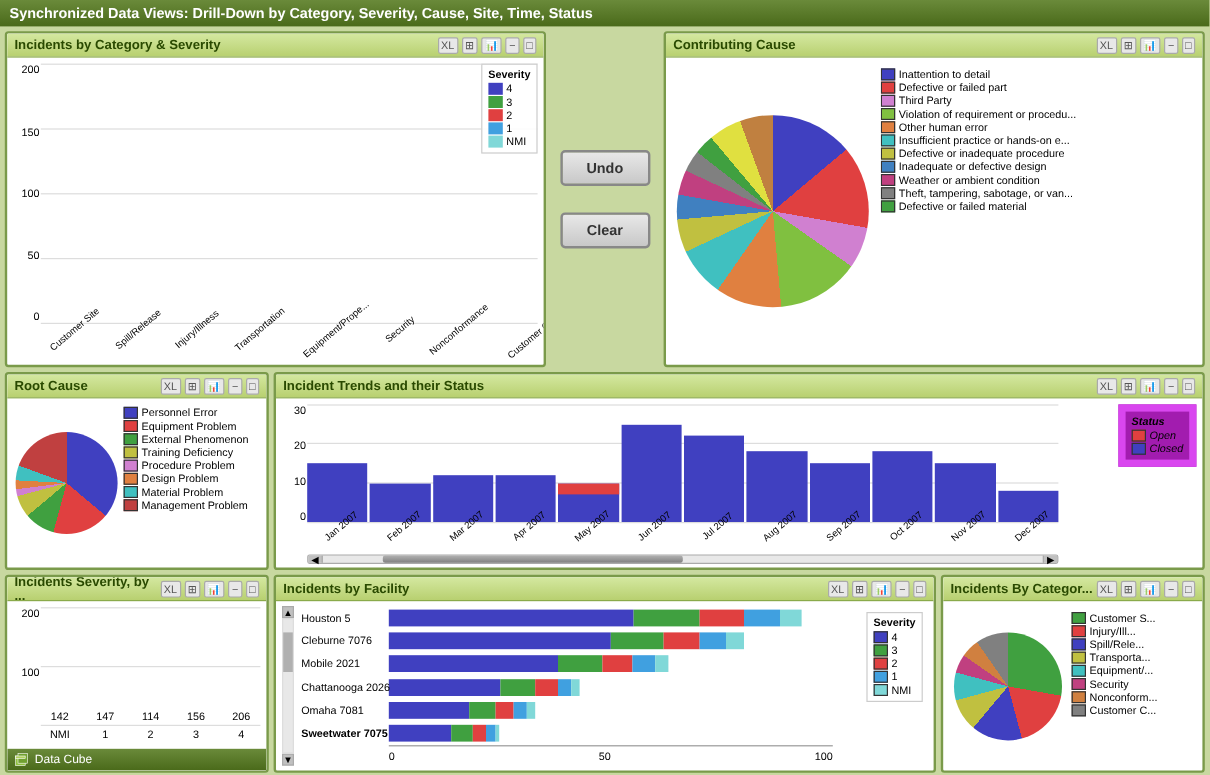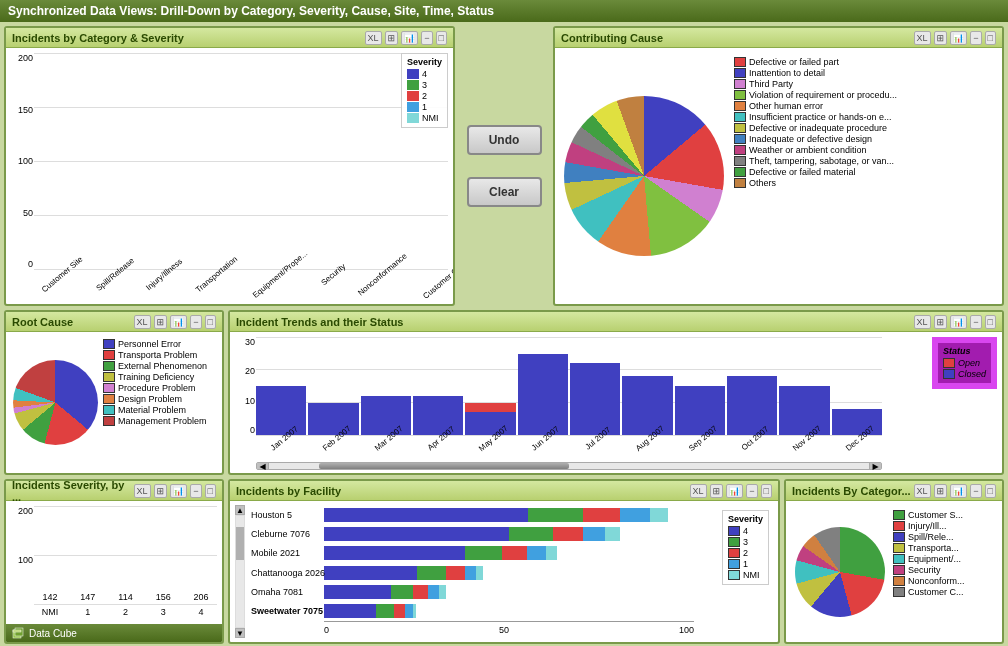--- a/index.html
+++ b/index.html
@@ -323,28 +323,28 @@
             #c04080 280deg 295deg,
             #808080 295deg 308deg,
             #40a040 308deg 320deg,
             #e0e040 320deg 340deg,
             #c08040 340deg 360deg
           );"></div>
         </div>
 
         <div style="flex:1;font-size:9px;overflow:hidden;padding-top:5px;">
           <div class="legend-item">
+              <div class="legend-color" style="background:#4040c0;border:1px solid #333;"></div>
+              <span>Inattention to detail</span>
+            </div>
+          <div class="legend-item">
               <div class="legend-color" style="background:#e04040;border:1px solid #333;"></div>
               <span>Defective or failed part</span>
             </div>
           <div class="legend-item">
-              <div class="legend-color" style="background:#4040c0;border:1px solid #333;"></div>
-              <span>Inattention to detail</span>
-            </div>
-          <div class="legend-item">
               <div class="legend-color" style="background:#d080d0;border:1px solid #333;"></div>
               <span>Third Party</span>
             </div>
           <div class="legend-item">
               <div class="legend-color" style="background:#80c040;border:1px solid #333;"></div>
               <span>Violation of requirement or procedu...</span>
             </div>
           <div class="legend-item">
               <div class="legend-color" style="background:#e08040;border:1px solid #333;"></div>
               <span>Other human error</span>
@@ -365,24 +365,20 @@
               <div class="legend-color" style="background:#c04080;border:1px solid #333;"></div>
               <span>Weather or ambient condition</span>
             </div>
           <div class="legend-item">
               <div class="legend-color" style="background:#808080;border:1px solid #333;"></div>
               <span>Theft, tampering, sabotage, or van...</span>
             </div>
           <div class="legend-item">
               <div class="legend-color" style="background:#40a040;border:1px solid #333;"></div>
               <span>Defective or failed material</span>
-            </div>
-          <div class="legend-item">
-              <div class="legend-color" style="background:#c08040;border:1px solid #333;"></div>
-              <span>Others</span>
             </div>
         </div>
       </div>
     </div>
 
   </div>
 
   <div class="row2">
 
     <div class="panel">
@@ -411,21 +407,21 @@
           );"></div>
         </div>
 
         <div style="flex:1;font-size:9px;padding-top:3px;">
           <div class="legend-item">
               <div class="legend-color" style="background:#4040c0;border:1px solid #333;"></div>
               <span>Personnel Error</span>
             </div>
           <div class="legend-item">
               <div class="legend-color" style="background:#e04040;border:1px solid #333;"></div>
-              <span>Transporta Problem</span>
+              <span>Equipment Problem</span>
             </div>
           <div class="legend-item">
               <div class="legend-color" style="background:#40a040;border:1px solid #333;"></div>
               <span>External Phenomenon</span>
             </div>
           <div class="legend-item">
               <div class="legend-color" style="background:#c0c040;border:1px solid #333;"></div>
               <span>Training Deficiency</span>
             </div>
           <div class="legend-item">

